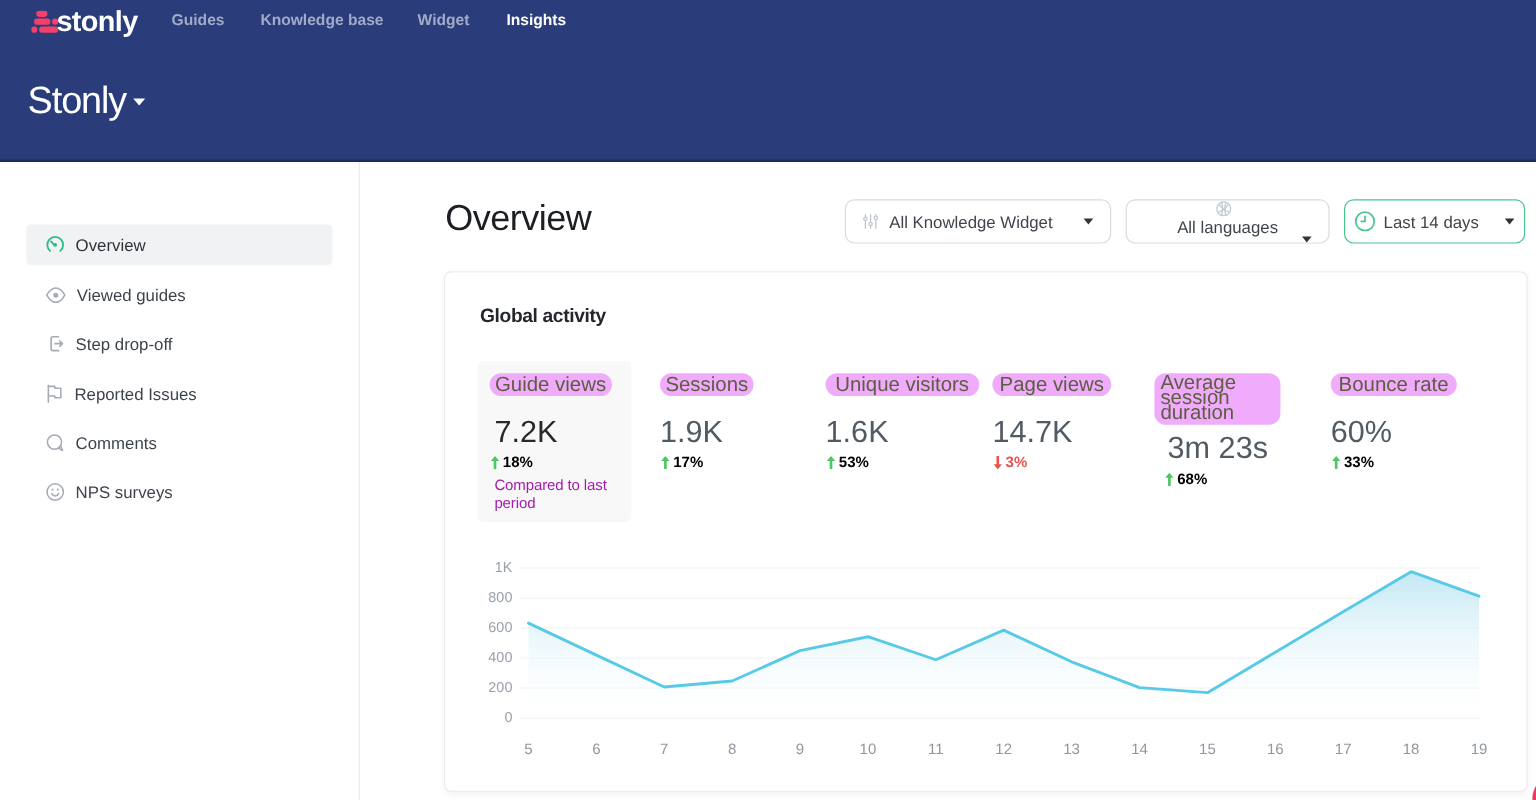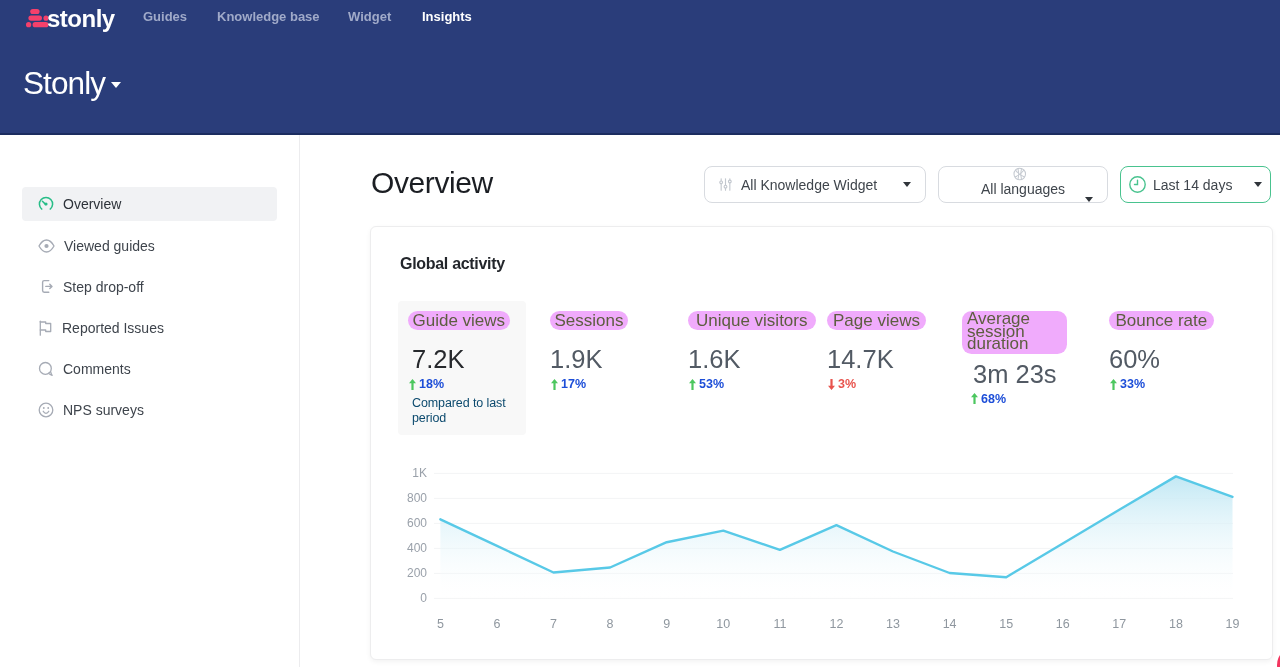--- a/index.html
+++ b/index.html
@@ -43,25 +43,25 @@
   
   .card { position:absolute; left:370px; top:226px; width:903px; height:434px; background:#fff;
           border:1px solid #ededee; border-radius:6px; box-shadow:0 2px 5px rgba(0,0,0,0.05); }
   .card-title { position:absolute; left:400px; top:255px; font-size:16px; font-weight:700; color:#23262b; letter-spacing:-0.3px; }
   .mcell { position:absolute; top:301px; height:134px; padding-top:10px; }
   .mcell.first { background:#f8f8f8; border-radius:4px; }
   .mlabel { display:inline-block; background:#f0abfc; border-radius:9.5px; padding:3px 4.5px 3px;
             font-size:17px; color:#5d5d40; line-height:13px; }
   .mval { font-size:25.5px; color:#525a64; margin-top:16px; line-height:26px; margin-left:0; }
   .mval.dark { color:#27292d; }
-  .mdelta { font-size:12.5px; font-weight:600; color:#1d4ed8; margin-top:6px; line-height:13px; margin-left:1px; }
+  .mdelta { font-size:12.5px; font-weight:600; color:#000000; margin-top:6px; line-height:13px; margin-left:1px; }
   .mdelta svg { vertical-align:-1.5px; margin-right:3px; }
   .mdelta.red { color:#e8544e; }
   .mdelta.red { color:#e8544e; }
-  .mnote { font-size:12.5px; color:#0c4a6e; line-height:14.5px; margin-top:5px; margin-left:4px; letter-spacing:-0.1px; }
+  .mnote { font-size:12.5px; color:#a21caf; line-height:14.5px; margin-top:5px; margin-left:4px; letter-spacing:-0.1px; }
 
   .pinkdot { position:absolute; left:1277px; top:647px; width:36px; height:36px; border-radius:50%;
              background:#f4355f; }
 </style>
 </head>
 <body>
 <div class="stage">
 
   <div class="h1">Overview</div>
 

